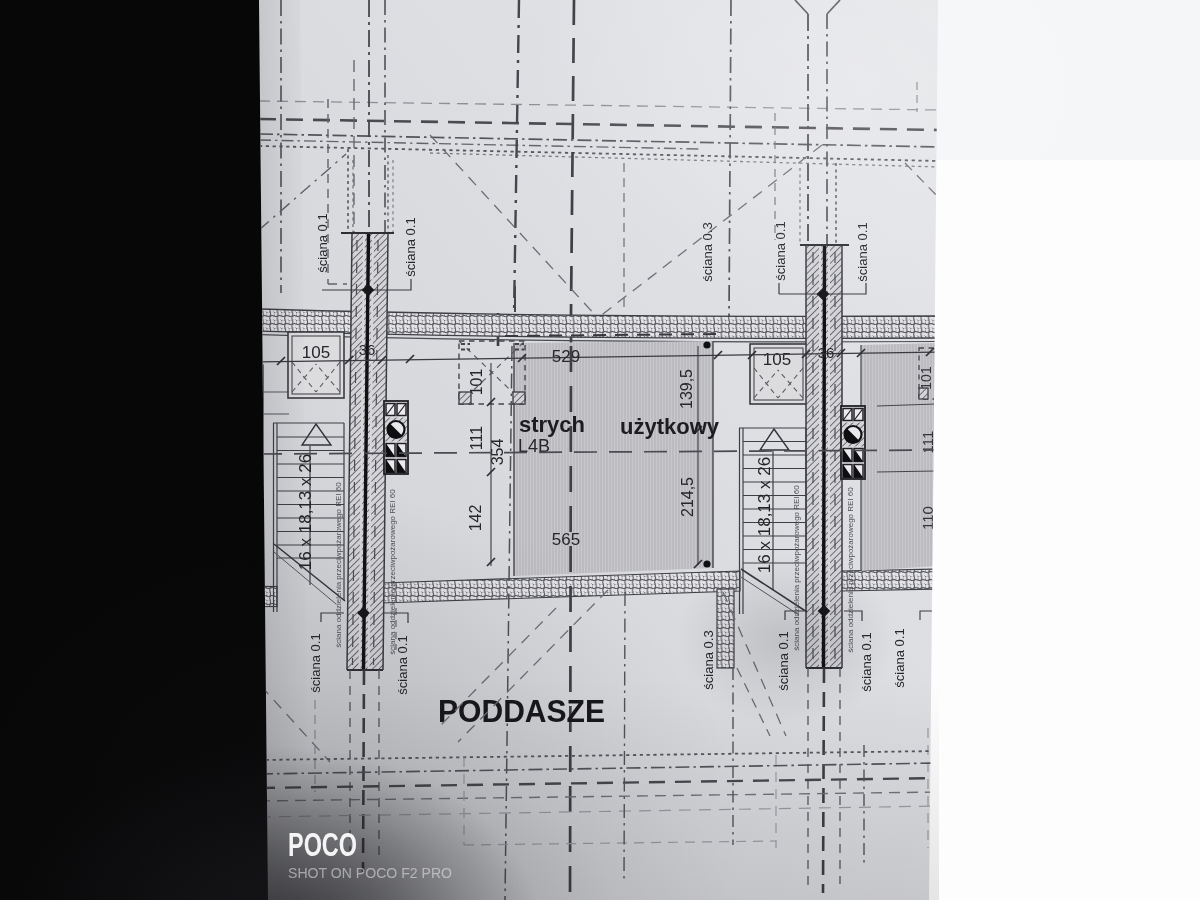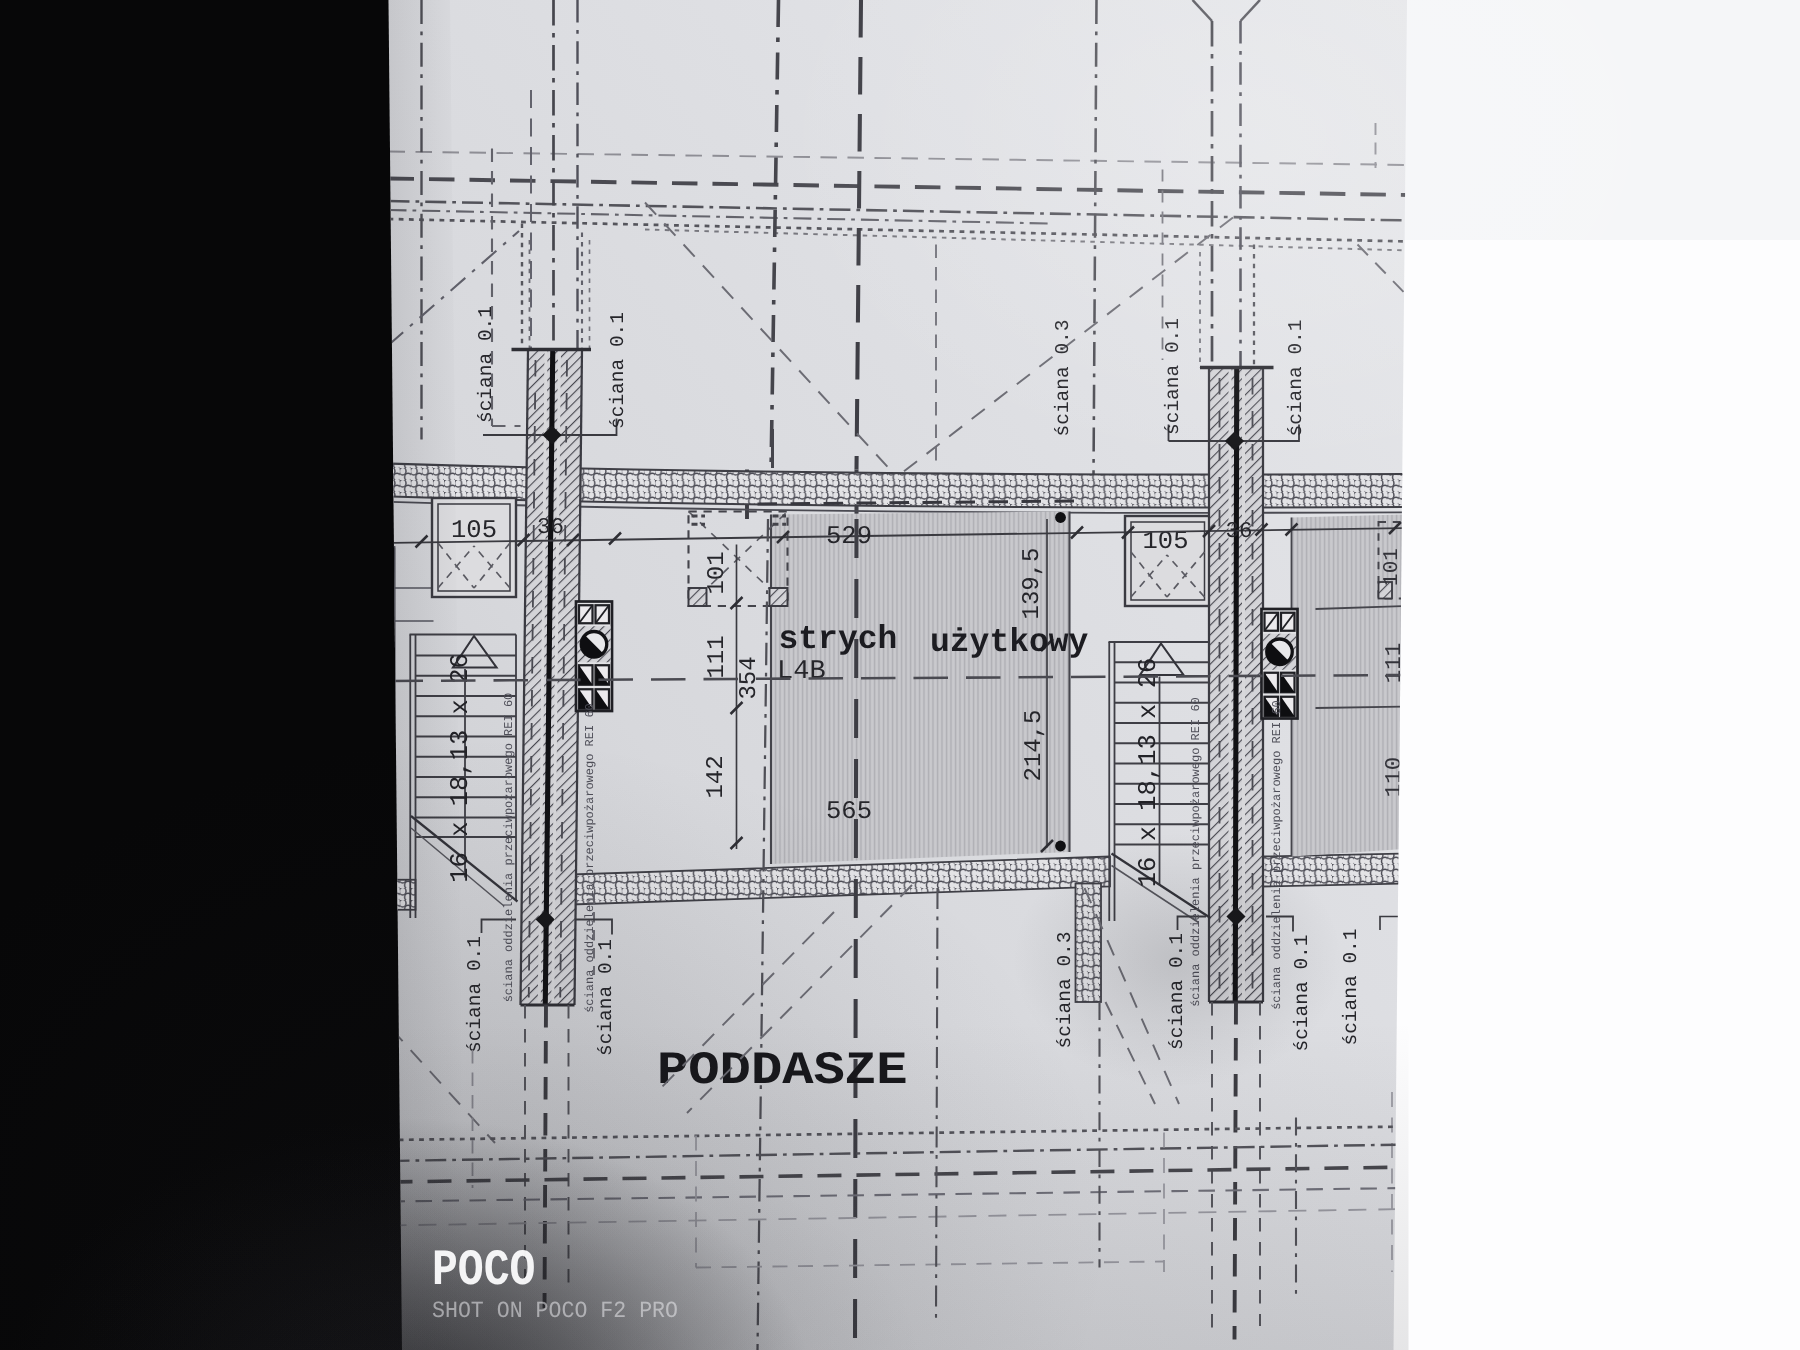--- a/index.html
+++ b/index.html
@@ -1,17 +1,17 @@
 <!DOCTYPE html>
 <html><head>
 <meta charset="utf-8">
 <style>
   html,body{margin:0;padding:0;background:#000;}
   #stage{position:relative;width:1200px;height:900px;overflow:hidden;background:#737373;
-    font-family:Liberation Mono, monospace;}
+    font-family:Liberation Sans, sans-serif;}
   svg{display:block}
 </style>
 </head>
 <body>
 <div id="stage">
 <svg width="1200" height="900" viewBox="0 0 1200 900">
 <defs>
   <linearGradient id="paperg" x1="0" y1="1" x2="1" y2="0">
     <stop offset="0" stop-color="#c6c7cb"></stop>
     <stop offset="0.35" stop-color="#d7d8dc"></stop>

